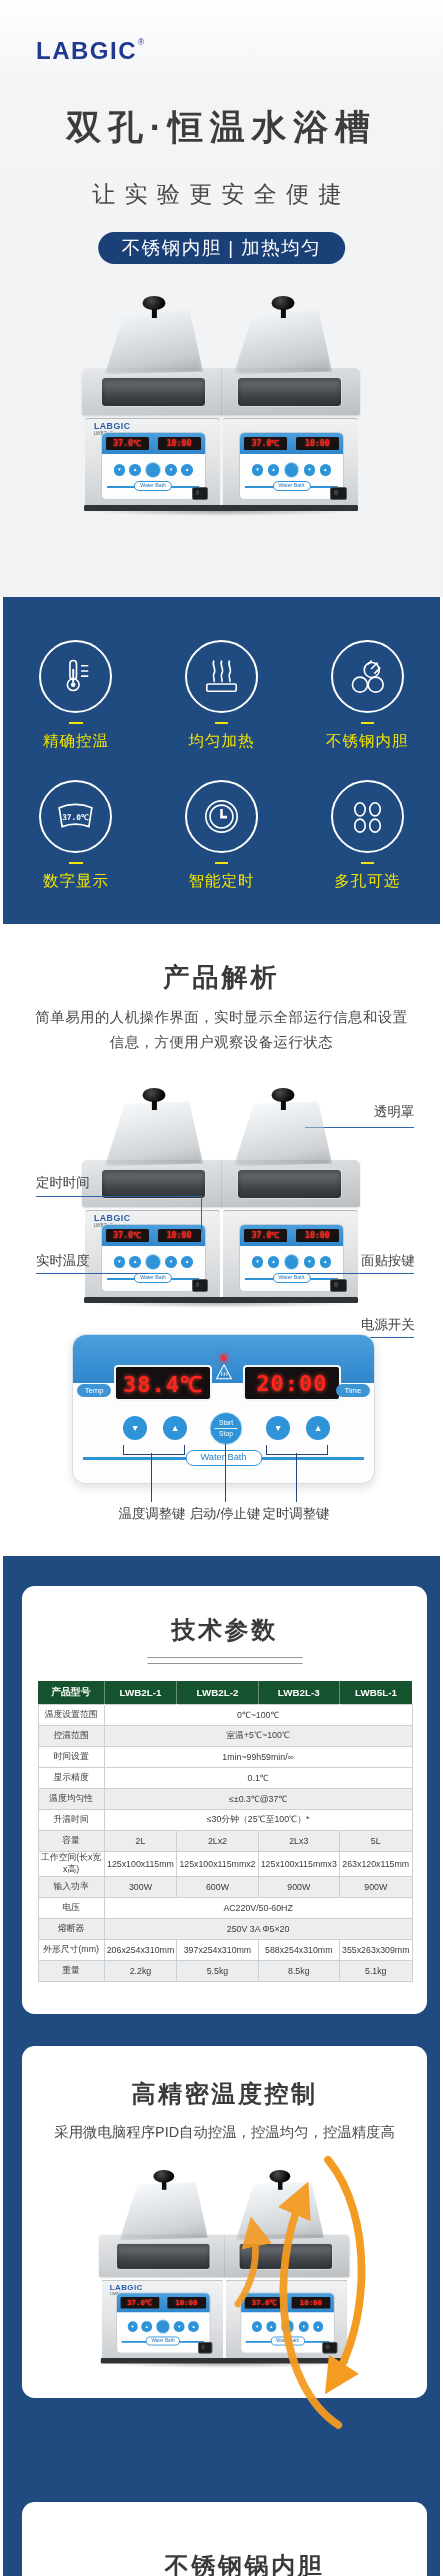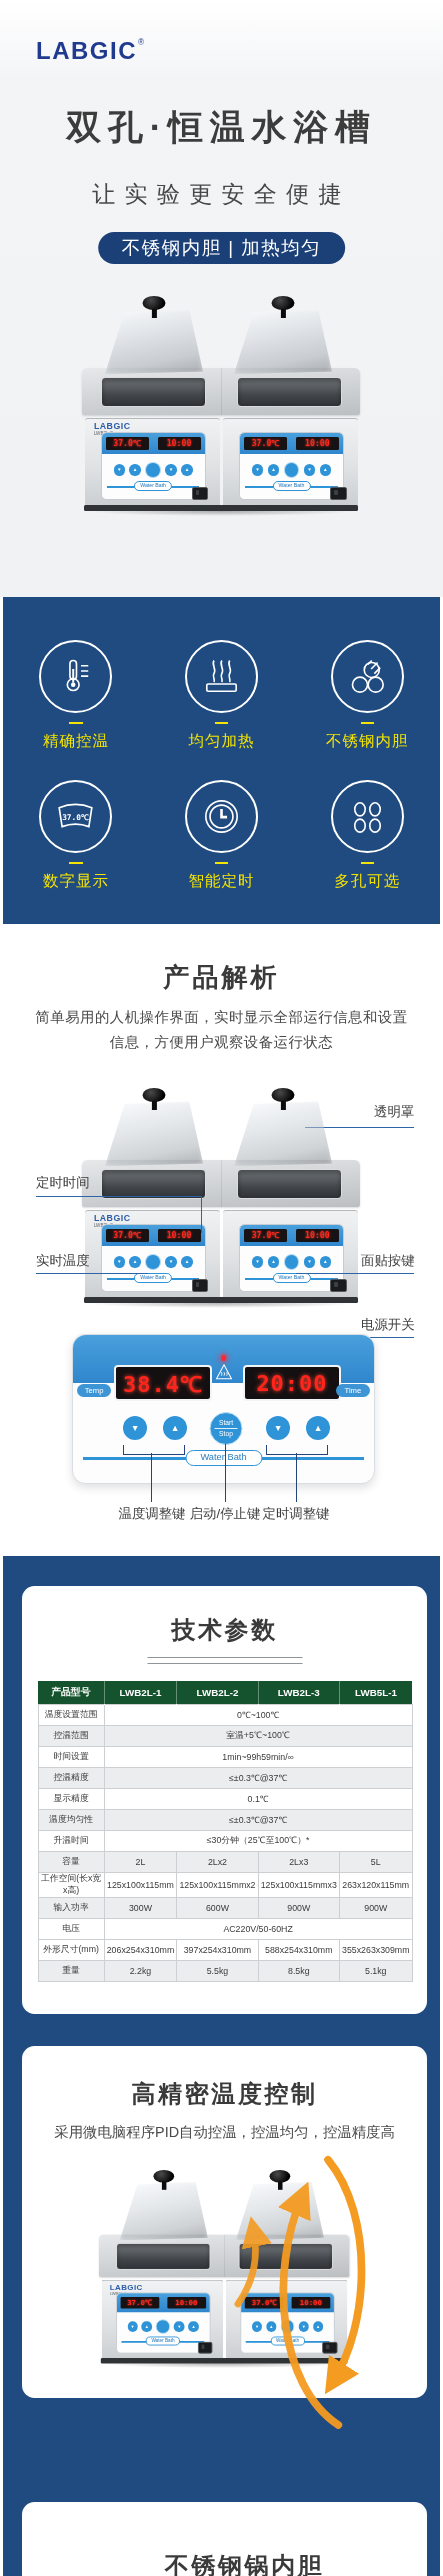--- a/index.html
+++ b/index.html
@@ -403,24 +403,20 @@
               <td colspan="4">0℃~100℃</td>
             </tr>
             <tr class="alt">
               <td class="lbl">控温范围</td>
               <td colspan="4">室温+5℃~100℃</td>
             </tr>
             <tr>
               <td class="lbl">时间设置</td>
               <td colspan="4">1min~99h59min/∞</td>
             </tr>
-            <tr class="alt">
-              <td class="lbl">控温精度</td>
-              <td colspan="4">≤±0.3℃@37℃</td>
-            </tr>
             <tr>
               <td class="lbl">显示精度</td>
               <td colspan="4">0.1℃</td>
             </tr>
             <tr class="alt">
               <td class="lbl">温度均匀性</td>
               <td colspan="4">≤±0.3℃@37℃</td>
             </tr>
             <tr>
               <td class="lbl">升温时间</td>
@@ -443,20 +439,24 @@
             <tr class="alt">
               <td class="lbl">输入功率</td>
               <td>300W</td>
               <td>600W</td>
               <td>900W</td>
               <td>900W</td>
             </tr>
             <tr>
               <td class="lbl">电压</td>
               <td colspan="4">AC220V/50-60HZ</td>
+            </tr>
+            <tr class="alt">
+              <td class="lbl">熔断器</td>
+              <td colspan="4">250V 3A Φ5×20</td>
             </tr>
             <tr>
               <td class="lbl">外形尺寸(mm)</td>
               <td>206x254x310mm</td>
               <td>397x254x310mm</td>
               <td>588x254x310mm</td>
               <td>355x263x309mm</td>
             </tr>
             <tr class="alt">
               <td class="lbl">重量</td>

